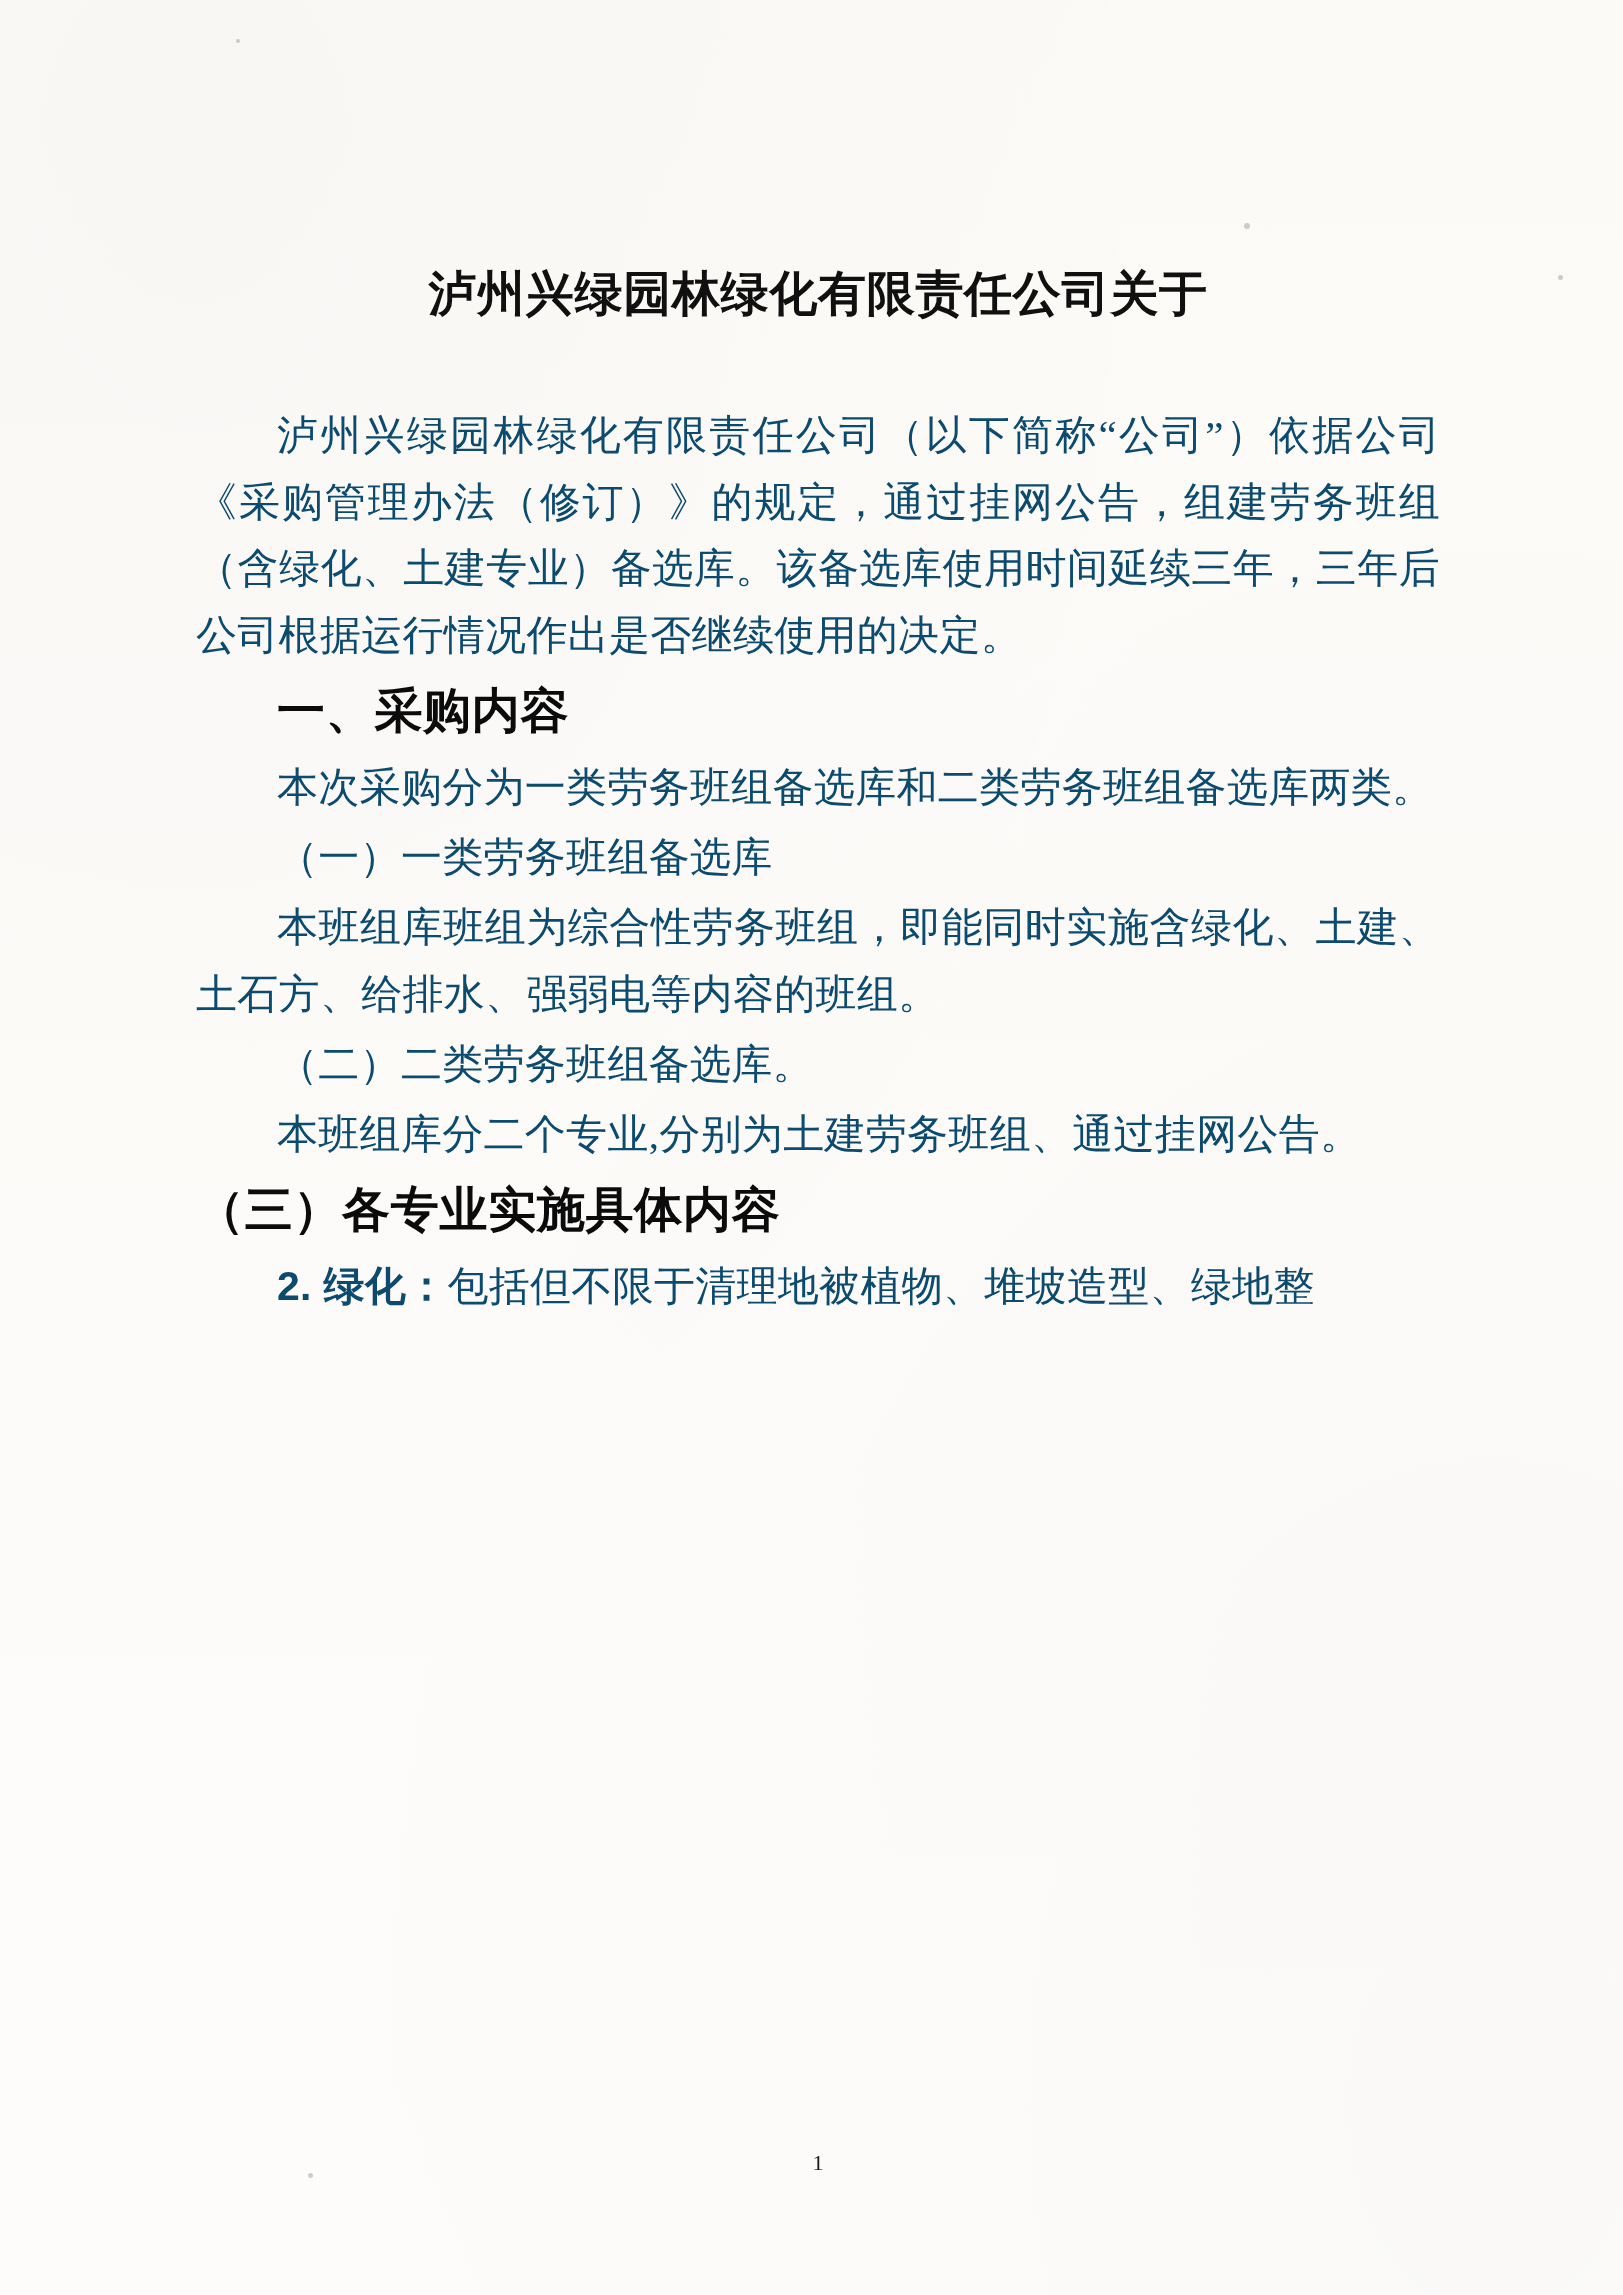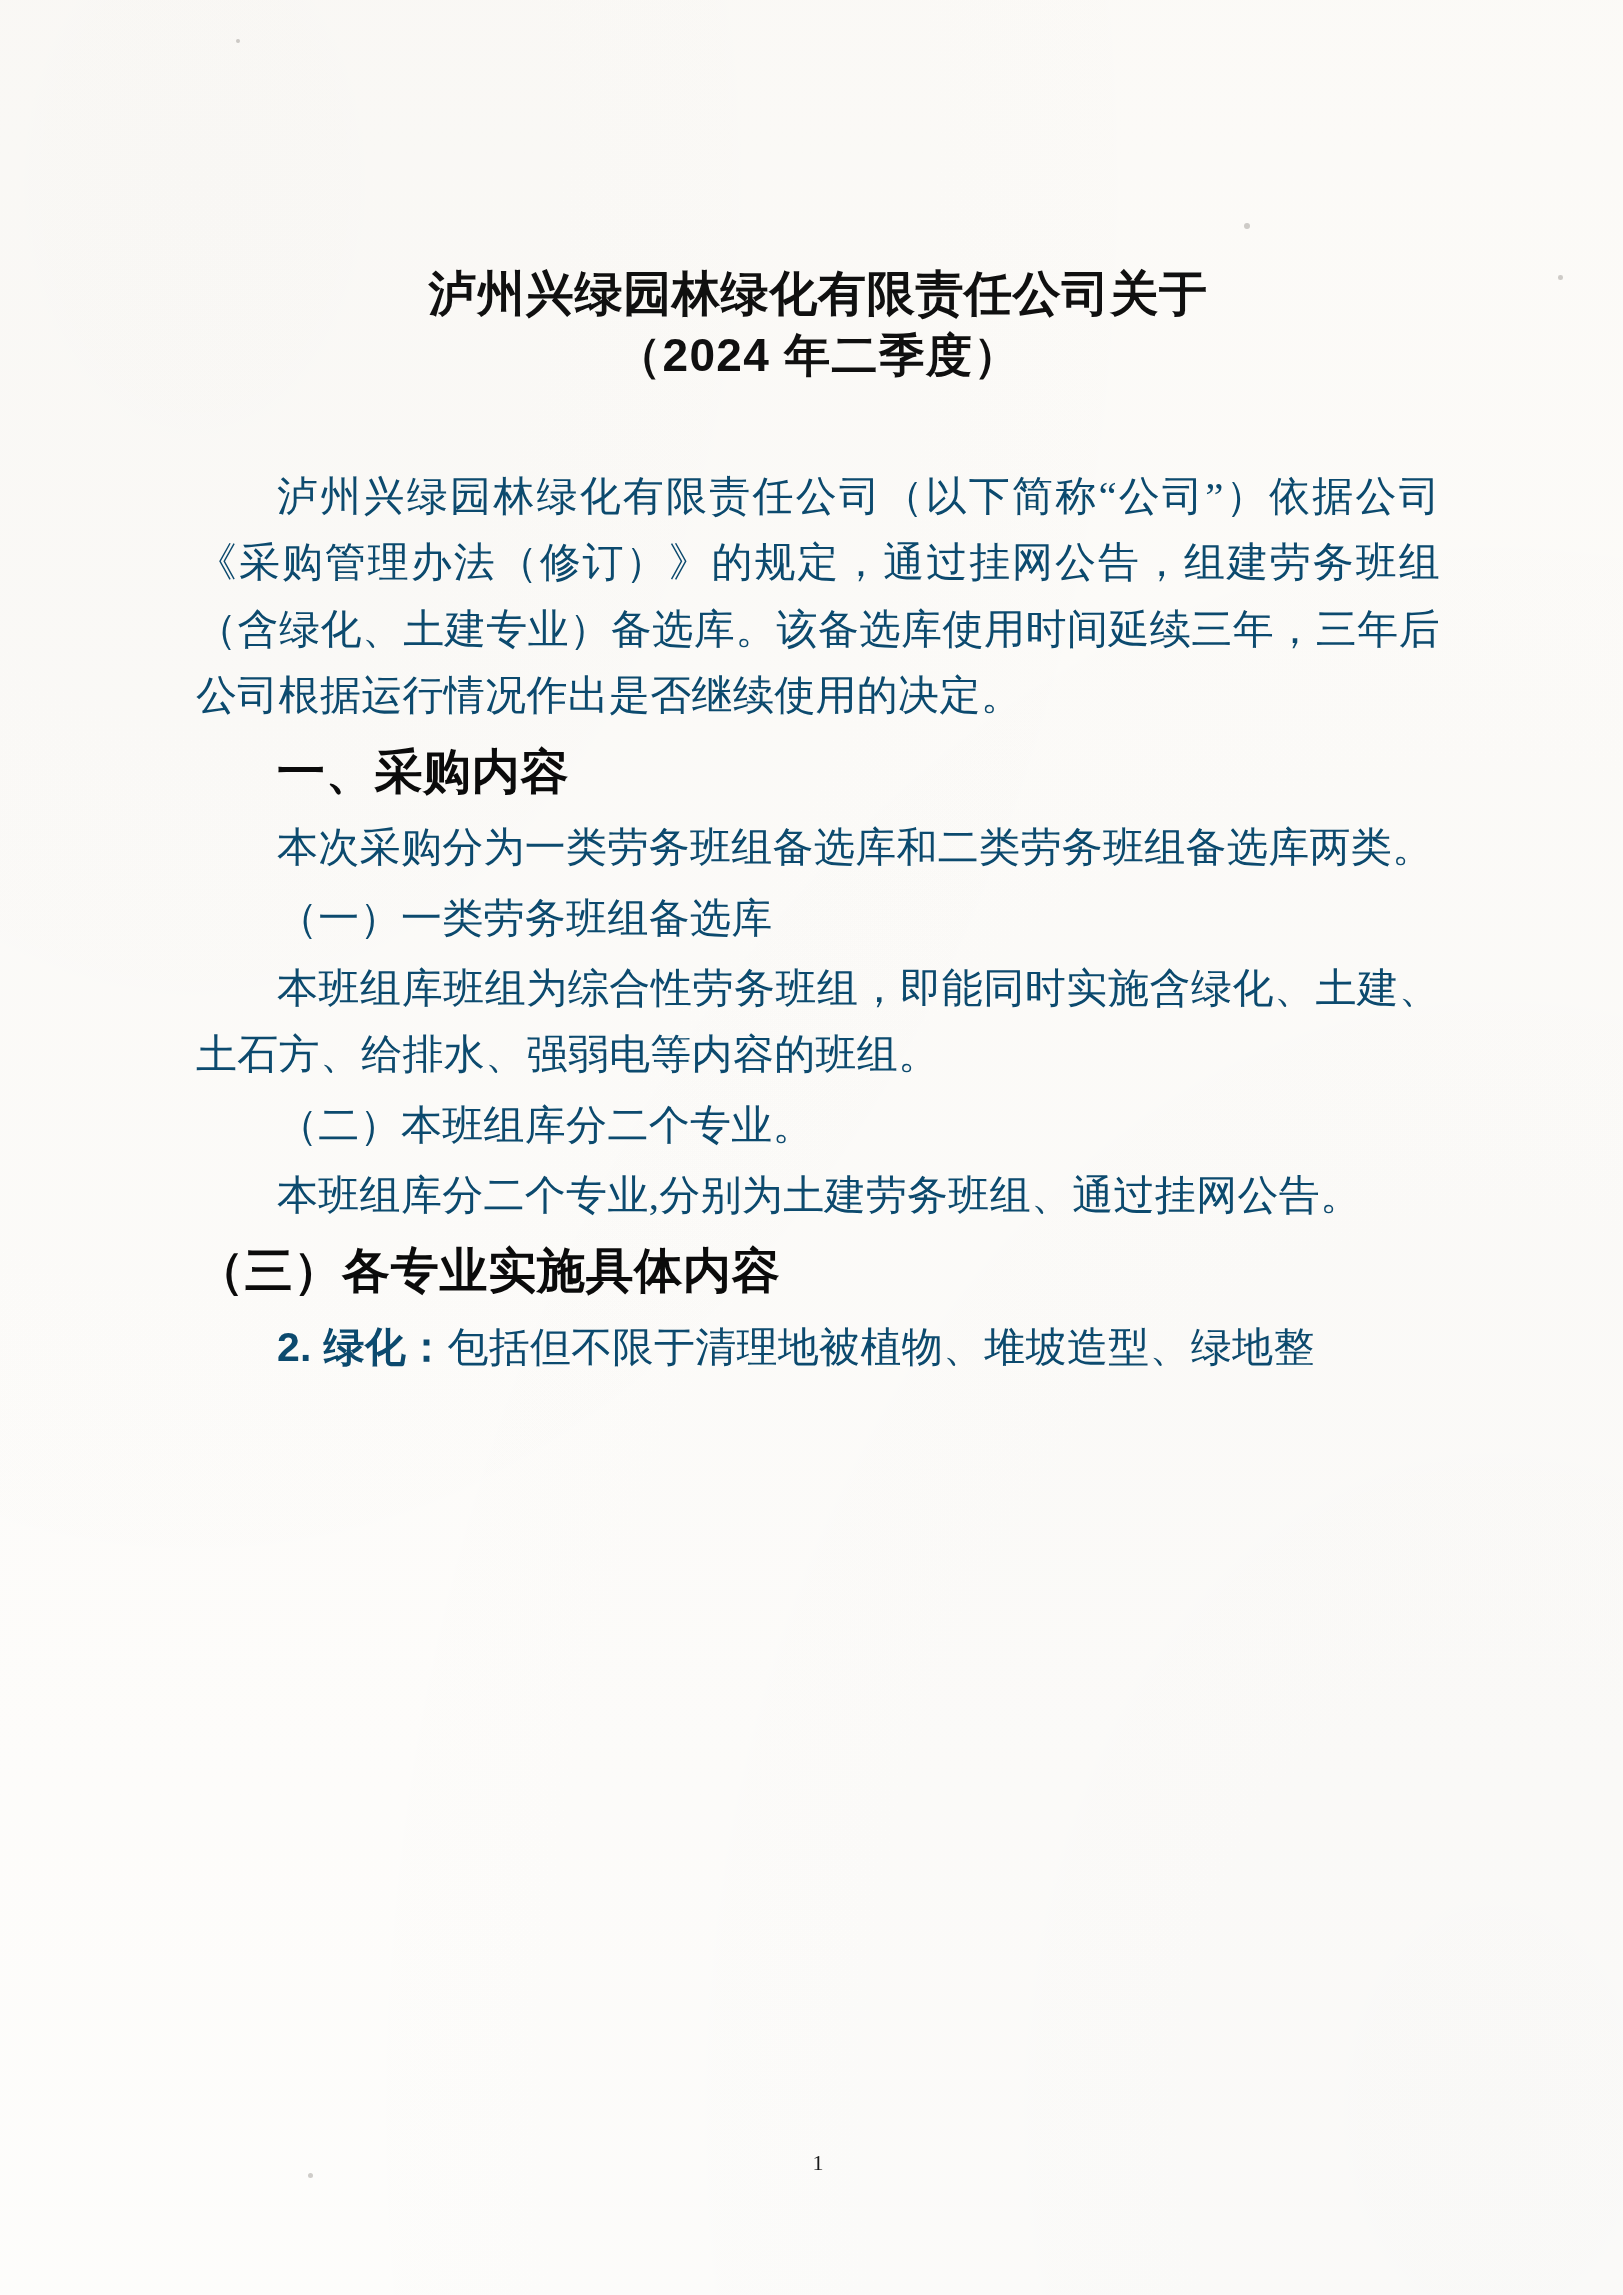--- a/index.html
+++ b/index.html
@@ -110,36 +110,35 @@
 
   <div class="speck" style="left:1244px; top:223px; width:5.9px; height:5.9px;"></div>
   <div class="speck" style="left:1558px; top:275px; width:4.6px; height:4.6px;"></div>
   <div class="speck" style="left:308px; top:2173px; width:5.2px; height:5.2px;"></div>
   <div class="speck" style="left:236px; top:39px; width:3.9px; height:3.9px;"></div>
 
   <div class="content">
 
     <div class="title-block">
       <div class="title-line">泸州兴绿园林绿化有限责任公司关于</div>
-      <div class="title-line small">（2024 年二季度）</div>
     </div>
 
     <div class="body-block">
 
       <p class="para indent">泸州兴绿园林绿化有限责任公司（以下简称“公司”）依据公司《采购管理办法（修订）》的规定，通过挂网公告，组建劳务班组（含绿化、土建专业）备选库。该备选库使用时间延续三年，三年后公司根据运行情况作出是否继续使用的决定。</p>
 
       <p class="heading">一、采购内容</p>
 
       <p class="para indent">本次采购分为一类劳务班组备选库和二类劳务班组备选库两类。</p>
 
       <p class="para indent">（一）一类劳务班组备选库</p>
 
       <p class="para indent">本班组库班组为综合性劳务班组，即能同时实施含绿化、土建、土石方、给排水、强弱电等内容的班组。</p>
 
-      <p class="para indent">（二）本班组库分二个专业。</p>
+      <p class="para indent">（二）二类劳务班组备选库。</p>
 
       <p class="para indent">本班组库分二个专业,分别为土建劳务班组、通过挂网公告。</p>
 
       <p class="heading noindent">（三）各专业实施具体内容</p>
 
 
       <p class="para indent"><span class="lead-bold">2. 绿化：</span><span>包括但不限于清理地被植物、堆坡造型、绿地整</span></p>
 
     </div>
 

